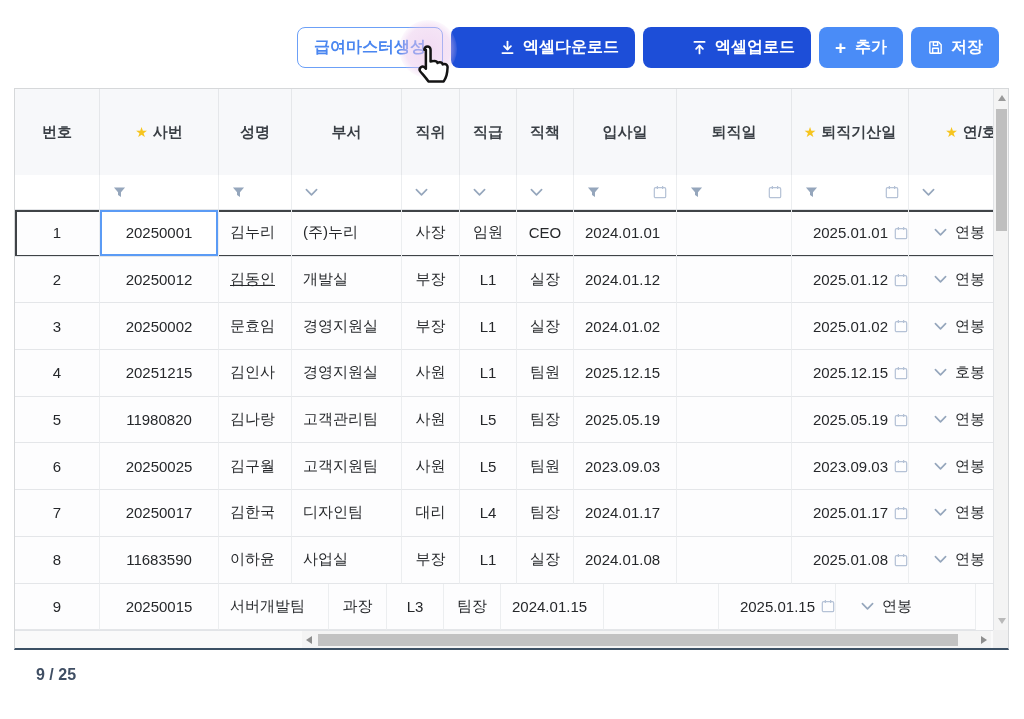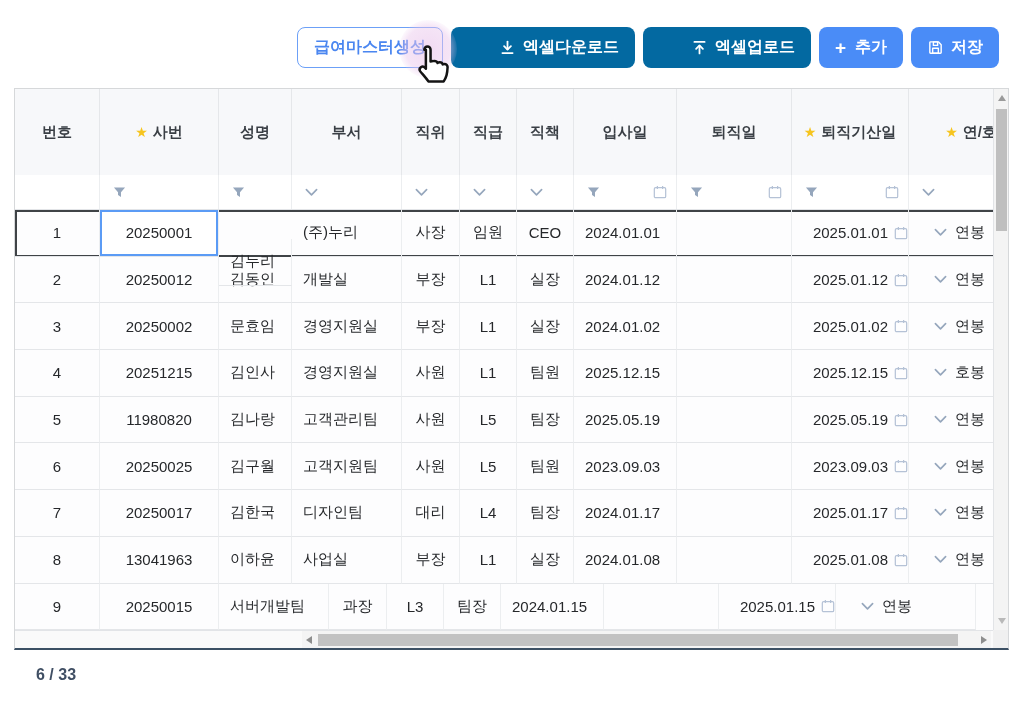--- a/index.html
+++ b/index.html
@@ -7,21 +7,21 @@
     font-family:"Liberation Sans","DejaVu Sans",sans-serif; overflow:hidden; }
   .page { position:relative; width:1024px; height:719px; background:#fff; }
 
   
   .page-title { position:absolute; left:36px; top:30px; font-size:23px; font-weight:800; color:#151515; letter-spacing:.5px; }
   .toolbar { position:absolute; right:25px; top:27px; display:flex; gap:8px; align-items:center; }
   .btn { display:inline-flex; align-items:center; justify-content:center; gap:7px;
          height:41px; padding:0 16px; border-radius:8px; font-size:16px; font-weight:700;
          border:none; cursor:pointer; font-family:inherit; white-space:nowrap; }
   .btn-outline { background:#fff; border:1.5px solid #6ca0f7; color:#4a86f0; font-weight:600; }
-  .btn-green { background:#0369a1; color:#fff;padding-left:48px; }
+  .btn-green { background:#1d4ed8; color:#fff;padding-left:48px; }
   .btn-blue  { background:#4a8cf7; color:#fff; }
   .btn .icon { display:inline-flex; align-items:center; }
   .btn .plus { font-size:19px; font-weight:600; margin-right:2px; }
 
   
   .grid { position:absolute; left:14px; top:88px; width:995px; height:562px;
           border:1px solid #d6d8da; border-bottom:2px solid #3c5064; background:#fff; }
   .grid-viewport { position:absolute; left:0; top:0; width:978px; height:541px; overflow:hidden; }
   .gridrow { display:flex; width:1034px; }
   .ghead { height:86px; background:#f7f8fa; }
@@ -244,21 +244,21 @@
           </div>
         </div>
       <div id="gbody">
           <div class="gridrow grow selected">
             <div class="dcell al-c" style="width: 85px; flex: 0 0 85px;">
               <span>1</span>
             </div>
             <div class="dcell al-c focus" style="width: 119px; flex: 0 0 119px;">
               <span>20250001</span>
             </div>
-            <div class="dcell al-l" style="width: 73px; flex: 0 0 73px; margin-top: 29px;">
+            <div class="dcell al-l" style="width: 73px; flex: 0 0 73px;">
               <span>김누리</span>
             </div>
             <div class="dcell al-l" style="width: 110px; flex: 0 0 110px;">
               <span>(주)누리</span>
             </div>
             <div class="dcell al-c" style="width: 58px; flex: 0 0 58px; text-align: right;">
               <span>사장</span>
             </div>
             <div class="dcell al-c" style="width: 57px; flex: 0 0 57px;">
               <span>임원</span>
@@ -564,21 +564,21 @@
                 </svg>
               </span>
               <span>연봉</span>
             </div>
           </div>
           <div class="gridrow grow">
             <div class="dcell al-c" style="width: 85px; flex: 0 0 85px;">
               <span>8</span>
             </div>
             <div class="dcell al-c" style="width: 119px; flex: 0 0 119px;">
-              <span>13041963</span>
+              <span>11683590</span>
             </div>
             <div class="dcell al-l" style="width: 73px; flex: 0 0 73px;">
               <span>이하윤</span>
             </div>
             <div class="dcell al-l" style="width: 110px; flex: 0 0 110px;">
               <span>사업실</span>
             </div>
             <div class="dcell al-c" style="width: 58px; flex: 0 0 58px;">
               <span>부장</span>
             </div>
@@ -667,21 +667,21 @@
     <div class="hscroll">
       <div class="htrack">
         <div class="arr arr-left"></div>
         <div class="hthumb"></div>
         <div class="arr arr-right"></div>
       </div>
     </div>
     <div class="corner"></div>
   </div>
 
-  <div class="status">6 / 33</div>
+  <div class="status">9 / 25</div>
 
   <div class="click-halo"></div>
   <div class="cursor-hand">
     <svg width="50" height="50" viewBox="0 0 32 32">
       <path d="M13 6.2c0-1.2.9-2.1 2-2.1s2 .9 2 2.1v7.6l1.5-.3c.4-.1.7-.1 1-.1.9 0 1.7.5 2 1.3.3-.3.8-.5 1.4-.5.9 0 1.7.6 1.9 1.4.3-.2.7-.3 1.1-.3 1.1 0 2 .9 2 2 0 0-.1 3.1-.7 5.3-.6 2.1-1.8 3.9-1.8 3.9h-9.8s-.7-1.1-1.8-2.4c-1-1.3-2.9-3.3-3.5-4.2-.5-.8-.3-1.9.5-2.5.8-.6 1.9-.5 2.6.3l.6.7V6.2z" fill="#ffffff" stroke="#141414" stroke-width="1.6" stroke-linejoin="round"></path>
     </svg>
   </div>
 
 </div>
 

